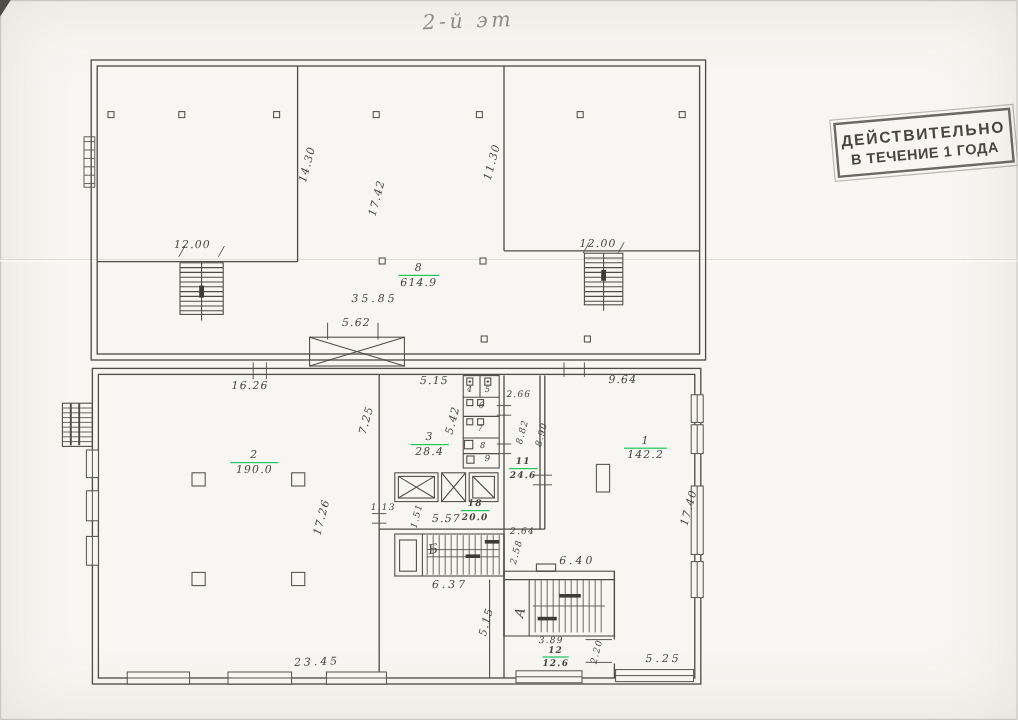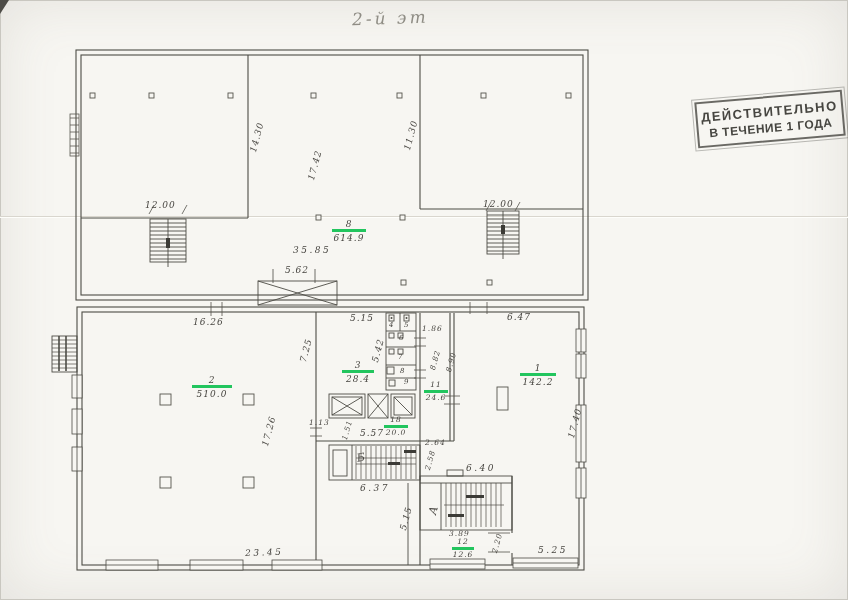--- a/index.html
+++ b/index.html
@@ -19,23 +19,23 @@
     color:#474540;font-size:9px;line-height:1;white-space:nowrap;
     letter-spacing:1px;transform-origin:left top;
   }
   .rot{transform:rotate(-75deg);}
   .sm{font-size:7.5px;}
   .xs{font-size:7px;letter-spacing:0;}
   .sp{letter-spacing:2.5px;}
   .stair-letter{font-size:11px;}
   .frac{position:absolute;text-align:center;font-family:"DejaVu Serif",serif;
     font-style:italic;color:#474540;font-size:9px;line-height:1.15;letter-spacing:1px;}
-  .frac .den{display:block;border-top:3px solid #22c55e;padding-top:1px;}
+  .frac .den{display:block;border-top:1px solid #22c55e;padding-top:1px;}
   .frac .num{display:block;}
-  .frac.smf{font-size:7.5px;}
+  .frac.smf{font-size:7.5px;font-weight:bold;}
   .title{
     position:absolute;left:352px;top:8px;font-size:17px;color:#8f8d85;
     font-style:italic;font-family:"DejaVu Serif",serif;letter-spacing:3px;
     transform:rotate(-2deg);
   }
   .stamp{
     position:absolute;left:696px;top:96px;width:138px;padding:6px 3px 5px 3px;
     transform:rotate(-5deg);text-align:center;color:#474641;
     border:2px solid rgba(66,65,60,.78);outline:1px solid rgba(66,65,60,.35);outline-offset:2px;
     font-family:"Liberation Sans",sans-serif;font-weight:bold;background:rgba(247,246,242,.25);
@@ -221,38 +221,38 @@
   <span class="lbl" style="left:483px;top:200px">12.00</span>
   <div class="frac" style="left:332px;top:219px;width:34px">
     <span class="num">8</span>
     <span class="den">614.9</span>
   </div>
   <span class="lbl sp" style="left:293px;top:246px">35.85</span>
   <span class="lbl" style="left:285px;top:266px">5.62</span>
 
   <span class="lbl" style="left:193px;top:318px">16.26</span>
   <span class="lbl" style="left:350px;top:314px">5.15</span>
-  <span class="lbl" style="left:507px;top:313px">6.47</span>
+  <span class="lbl" style="left:507px;top:313px">9.64</span>
   <span class="lbl rot" style="left:299px;top:361px">7.25</span>
   <div class="frac" style="left:192px;top:375px;width:40px">
     <span class="num">2</span>
-    <span class="den">510.0</span>
+    <span class="den">190.0</span>
   </div>
   <span class="lbl rot" style="left:371px;top:361px">5.42</span>
   <div class="frac" style="left:342px;top:360px;width:32px">
     <span class="num">3</span>
     <span class="den">28.4</span>
   </div>
   <span class="lbl xs" style="left:389px;top:322px">4</span>
   <span class="lbl xs" style="left:404px;top:322px">5</span>
   <span class="lbl xs" style="left:399px;top:335px">6</span>
   <span class="lbl xs" style="left:398px;top:354px">7</span>
   <span class="lbl xs" style="left:400px;top:368px">8</span>
   <span class="lbl xs" style="left:404px;top:379px">9</span>
-  <span class="lbl sm" style="left:422px;top:325px">1.86</span>
+  <span class="lbl sm" style="left:422px;top:325px">2.66</span>
   <span class="lbl sm rot" style="left:429px;top:369px">8.82</span>
   <span class="lbl sm rot" style="left:445px;top:371px">8.90</span>
   <div class="frac smf" style="left:424px;top:381px;width:24px">
     <span class="num">11</span>
     <span class="den">24.6</span>
   </div>
   <div class="frac" style="left:520px;top:363px;width:36px">
     <span class="num">1</span>
     <span class="den">142.2</span>
   </div>

